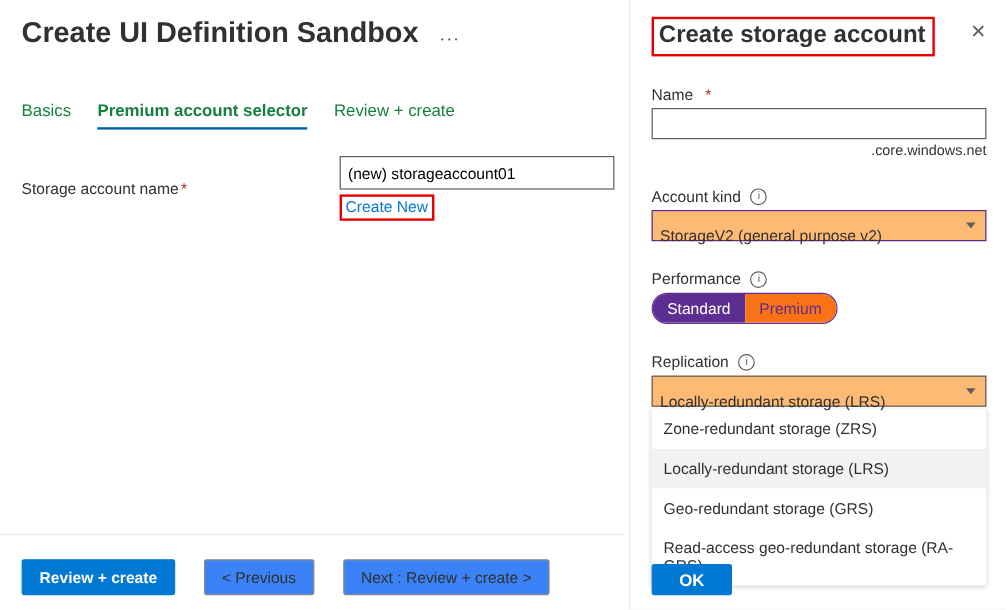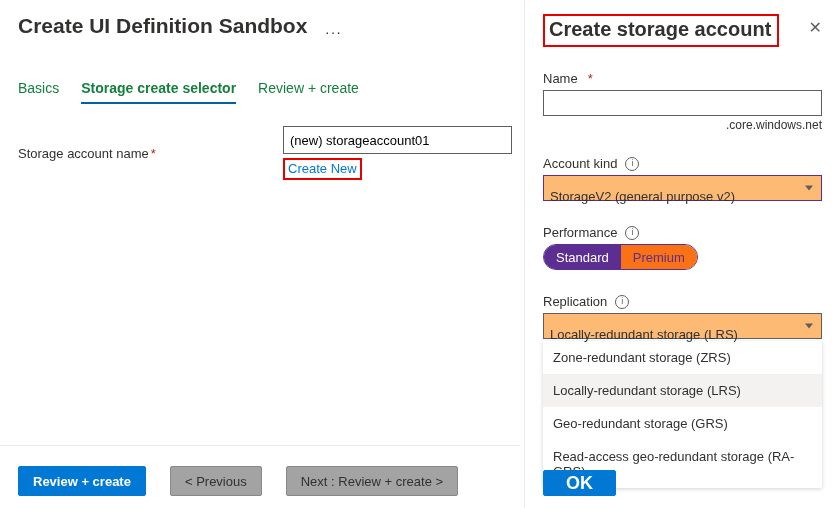--- a/index.html
+++ b/index.html
@@ -13,21 +13,21 @@
     background: #fff;
     overflow: hidden;
   }
   .main {
     position: absolute;
     left: 18px;
     top: 14px;
     width: 500px;
   }
   .page-title {
-    font-size: 21px;
+    font-size: 24px;
     font-weight: 600;
     margin: 0 0 4px 0;
     display: inline-block;
   }
   .ellipsis {
     display:inline-block;
     margin-left:14px;
     color:#323130;
     letter-spacing:1px;
     vertical-align:top;
@@ -99,21 +99,21 @@
     padding:0 14px;
     border-radius:2px;
   }
   .btn-primary {
     background:#0078d4;
     border:1px solid #0078d4;
     color:#fff;
     font-weight:600;
   }
   .btn-secondary {
-    background:#a3a3a3;
+    background:#3b82f6;
     border:1px solid #8a8886;
     color:#323130;
   }
   .hr-bottom{
     position:absolute;
     left:0;
     bottom:56px;
     width:520px;
     border:none;
     border-top:1px solid #edebe9;
@@ -239,36 +239,36 @@
     position:absolute;
     left:18px;
     bottom:12px;
   }
   .ok-btn{
     background:#0078d4;
     border:1px solid #0078d4;
     color:#fff;
     font-weight:600;
     height:26px;
-    font-size:18px;
+    font-size:14px;
     padding:0 22px;
     border-radius:2px;
     cursor:pointer;
   }
 </style>
 </head>
 <body>
 
 <div class="main">
   <span class="page-title">Create UI Definition Sandbox</span>
   <span class="ellipsis">···</span>
 
   <div class="tabs">
     <div class="tab">Basics</div>
-    <div class="tab active">Storage create selector</div>
+    <div class="tab active">Premium account selector</div>
     <div class="tab">Review + create</div>
   </div>
 
   <div class="form-row">
     <div class="form-label">
       <span>Storage account name</span><span class="req-star">*</span>
     </div>
     <div>
       <input class="storage-input" type="text" value="(new) storageaccount01" style="">
       <div class="create-new-wrap">

